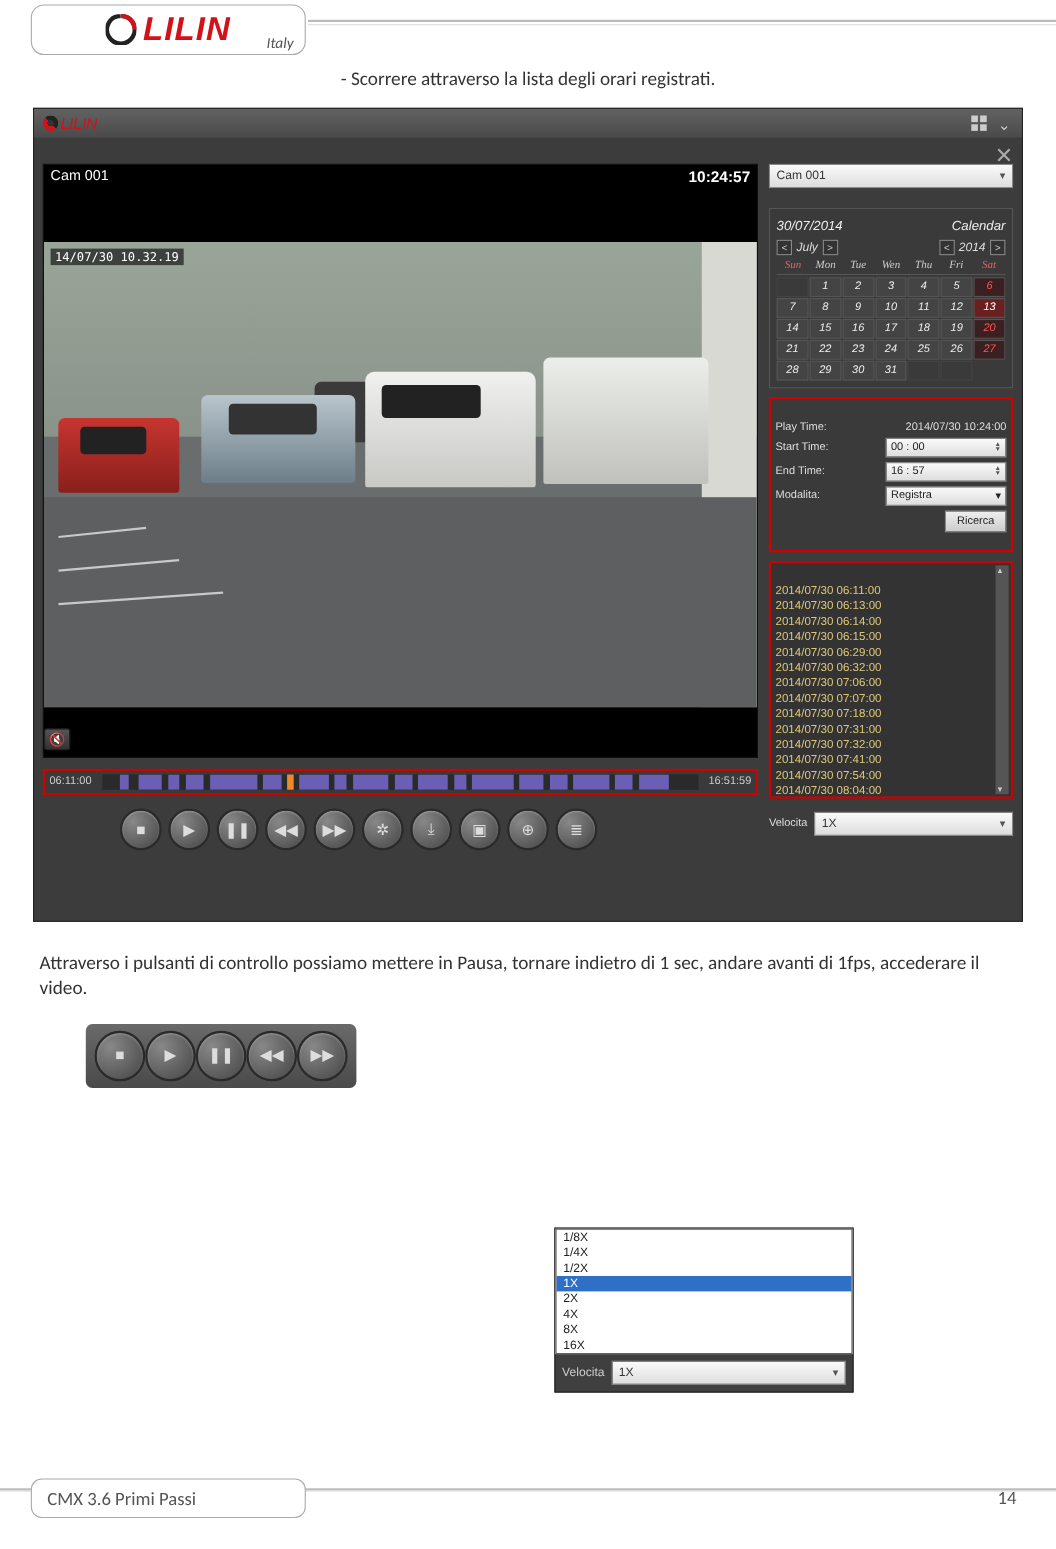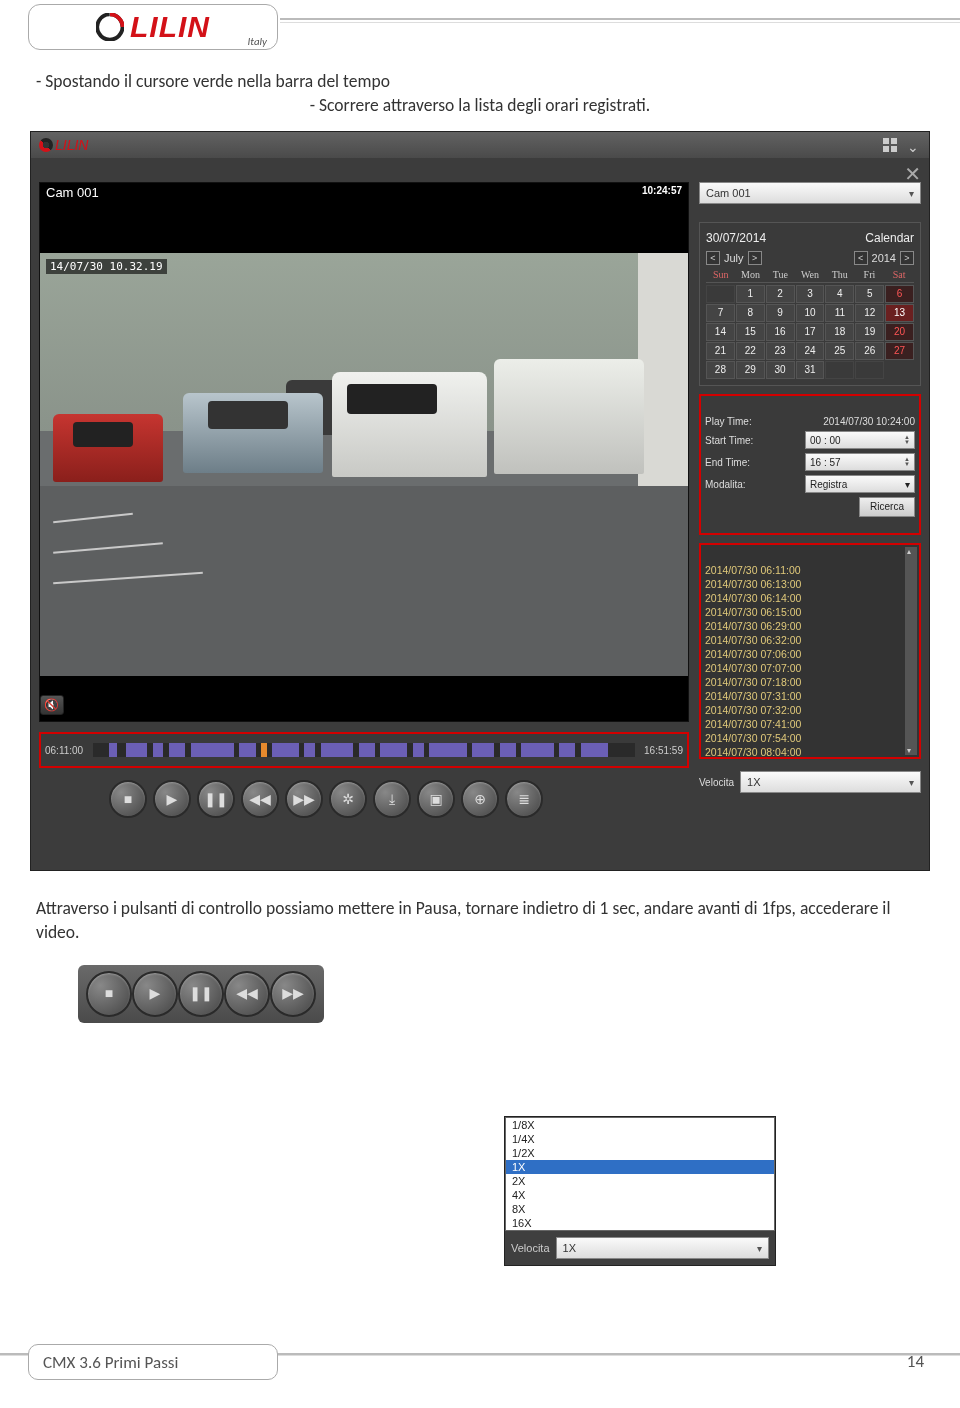--- a/index.html
+++ b/index.html
@@ -4,21 +4,21 @@
 <style>
   * { box-sizing: border-box; margin: 0; padding: 0; }
   body { width: 960px; height: 1408px; background: #fff; font-family: Calibri, Arial, sans-serif; color: #333; position: relative; }
 
   
   .header { position: relative; height: 56px; }
   .logo-box { position: absolute; top: 4px; left: 28px; width: 250px; height: 46px; border: 1px solid #aaa; border-radius: 12px; background: #fff; display: flex; align-items: center; justify-content: center; }
   .logo-swirl { width: 28px; height: 28px; margin-right: 6px; }
   .logo-swirl svg { width: 100%; height: 100%; }
   .logo-text { font-family: Impact, Arial Black, sans-serif; font-size: 30px; font-weight: 900; font-style: italic; color: #d31118; letter-spacing: 1px; }
-  .logo-sub { font-size: 11px; color: #555; position: absolute; bottom: 1px; right: 10px; font-style: italic; }
+  .logo-sub { font-size: 14px; color: #555; position: absolute; bottom: 1px; right: 10px; font-style: italic; }
   .hr-top { position: absolute; top: 18px; left: 280px; right: 0; border-top: 2px solid #bbb; }
   .hr-top2 { position: absolute; top: 22px; left: 280px; right: 0; border-top: 1px solid #ddd; }
 
   .body-text { padding: 14px 36px 0 36px; font-size: 17.5px; line-height: 1.35; color: #333; }
   .body-text p { margin-bottom: 10px; }
 
   
   .app-shot { margin: 14px 30px 0 30px; width: 900px; height: 740px; background: #3c3c3c; position: relative; border: 1px solid #222; font-family: Tahoma, Arial, sans-serif; }
   .app-topbar { height: 26px; background: linear-gradient(#626262,#4a4a4a); display:flex; align-items:center; padding:0 8px; justify-content:space-between; }
   .mini-logo { font-family: Impact, sans-serif; color:#d31118; font-size:14px; font-style:italic; display:flex; align-items:center; gap:2px;}
@@ -30,21 +30,21 @@
     linear-gradient(#ccc,#ccc), linear-gradient(#ccc,#ccc);
     background-size:6px 6px; background-position:0 0,8px 0,0 8px,8px 8px; background-repeat:no-repeat;}
   .chev-ic::before { content:"⌄"; color:#ccc; font-size:14px; line-height:10px;}
   .close-top { position:absolute; top:30px; right:8px; color:#aaa; font-size:20px; cursor:pointer; }
 
   .left-panel { position:absolute; top:50px; left:8px; width:650px; }
   .right-panel { position:absolute; top:50px; right:8px; width:222px; color:#ddd; font-size:11px; }
 
   .video-area { width:650px; height:540px; background:#000; position:relative; border:1px solid #111; }
   .cam-label { position:absolute; top:0; left:0; color:#fff; font-size:13px; padding:2px 6px; }
-  .cam-time { position:absolute; top:0; right:0; color:#fff; font-size:10px; padding:2px 6px; font-weight:bold;}
+  .cam-time { position:absolute; top:0; right:0; color:#fff; font-size:14px; padding:2px 6px; font-weight:bold;}
   .video-img { position:absolute; top:70px; left:0; right:0; bottom:45px; background:#6a6d6e; overflow:hidden;}
   .road { position:absolute; top:55%; left:0; right:0; bottom:0; background:#5d5f60; }
   .building { position:absolute; top:0; left:0; right:0; height:42%; background:linear-gradient(#9aa599,#8a938a);}
   .building2 { position:absolute; top:0; right:0; width:50px; height:100%; background:#d9d9d4;}
   .car { position:absolute; border-radius:6px 6px 3px 3px; }
   .car.red { top:38%; left:2%; width:110px; height:68px; background:linear-gradient(#c63530,#8a1f1b);}
   .car.red::after{content:"";position:absolute;top:8px;left:20px;width:60px;height:25px;background:#222;border-radius:4px;}
   .car.blue { top:33%; left:22%; width:140px; height:80px; background:linear-gradient(#b8c5cc,#6d7e88);}
   .car.blue::after{content:"";position:absolute;top:8px;left:25px;width:80px;height:28px;background:#333;border-radius:4px;}
   .van1 { position:absolute; top:28%; left:45%; width:155px; height:105px; background:linear-gradient(#f0f1ee,#c8c9c5); border-radius:8px 8px 2px 2px;}
@@ -53,35 +53,35 @@
   .carbk { position:absolute; top:30%; left:38%; width:70px; height:55px; background:#3a3a3a; border-radius:6px;}
   .overlay-stamp { position:absolute; top:76px; left:6px; background:rgba(0,0,0,.6); color:#fff; font-size:11px; padding:1px 4px; font-family:monospace;}
   .parking-lines { position:absolute; bottom:10%; left:2%; width:50%; height:30%; }
   .parking-lines span{ position:absolute; background:#c9c9c9; height:2px; }
   .pl1{ top:10px; left:0; width:80px; transform:rotate(-6deg);}
   .pl2{ top:40px; left:0; width:110px; transform:rotate(-5deg);}
   .pl3{ top:70px; left:0; width:150px; transform:rotate(-4deg);}
 
   .audio-btn { position:absolute; left:0; bottom:6px; width:24px; height:20px; background:linear-gradient(#555,#333); border:1px solid #222; border-radius:3px; color:#d33; font-size:12px; text-align:center; line-height:18px;}
 
-  .timeline { margin-top:10px; height:36px; background:#3a3a3a; border:2px solid #d30000; display:flex; align-items:center; padding:0 4px; position:relative;}
+  .timeline { margin-top:10px; height:24px; background:#3a3a3a; border:2px solid #d30000; display:flex; align-items:center; padding:0 4px; position:relative;}
   .tl-start { color:#ccc; font-size:10px; width:44px;}
   .tl-end { color:#ccc; font-size:10px; width:44px; text-align:right;}
   .tl-bar { flex:1; height:14px; background:#2a2a2a; position:relative; margin:0 4px; overflow:hidden;}
   .tl-seg { position:absolute; top:0; bottom:0; background:#6b5fb5;}
   .tl-cursor { position:absolute; top:-2px; bottom:-2px; width:6px; background:#e88a2d;}
 
   .controls-row { margin-top:12px; display:flex; align-items:center; gap:6px; padding-left:70px;}
   .ctrl-btn { width:38px; height:38px; border-radius:50%; background:radial-gradient(circle at 30% 30%, #888, #444); border:2px solid #2a2a2a; display:flex; align-items:center; justify-content:center; color:#ddd; font-size:14px; cursor:pointer; box-shadow:inset 0 1px 2px rgba(255,255,255,.3);}
 
   
   .combo { height:22px; background:linear-gradient(#fafafa,#ddd); border:1px solid #888; display:flex; align-items:center; justify-content:space-between; padding:0 6px; color:#333; font-size:11px; cursor:pointer;}
   .combo .arr { color:#555; font-size:10px;}
 
-  .calendar-box { margin-top:18px; border:1px solid #555; background:#3a3a3a; padding:6px;}
+  .calendar-box { margin-top:18px; border:1px solid #555; background:#3a3a3a; padding:6px;font-style:italic;}
   .cal-head { display:flex; justify-content:space-between; font-size:12px; color:#eee; padding:2px 0;}
   .cal-nav { display:flex; justify-content:space-between; margin:4px 0;}
   .nav-grp { display:flex; align-items:center; gap:4px;}
   .nav-btn { width:14px; height:14px; border:1px solid #888; background:#333; color:#ccc; font-size:9px; text-align:center; line-height:12px; cursor:pointer;}
   .dow { display:grid; grid-template-columns:repeat(7,1fr); font-size:10px; color:#ccc; text-align:center; font-family:'Times New Roman',serif; border-bottom:1px solid #555; padding-bottom:2px;}
   .dow span:first-child, .dow span:last-child { color:#d66;}
   .days { display:grid; grid-template-columns:repeat(7,1fr); gap:1px; margin-top:2px;}
   .days span { height:18px; border:1px solid #555; font-size:10px; color:#eee; text-align:center; line-height:16px; background:#444; cursor:pointer;}
   .days span.red { color:#f55; background:#3a2020;}
   .days span.sel { color:#fff; background:#6a2020;}
@@ -139,21 +139,20 @@
           <path d="M50 5 A45 45 0 1 1 49 5" fill="none" stroke="#222" stroke-width="14"></path>
           <path d="M50 5 A45 45 0 0 1 95 50" fill="none" stroke="#d31118" stroke-width="14"></path>
         </svg>
     </span>
     <span class="logo-text">LILIN</span>
     <span class="logo-sub">Italy</span>
   </div>
 </div>
 
 <div class="body-text">
-  <p>- Spostando il cursore verde nella barra del tempo</p>
   <p style="margin-top:-10px;text-align:center;">- Scorrere attraverso la lista degli orari registrati.</p>
 </div>
 
 <div class="app-shot">
   <div class="app-topbar">
     <span class="mini-logo">
         <span class="sw"></span>
         <span>LILIN</span>
       </span>
     <span class="topbar-icons">

